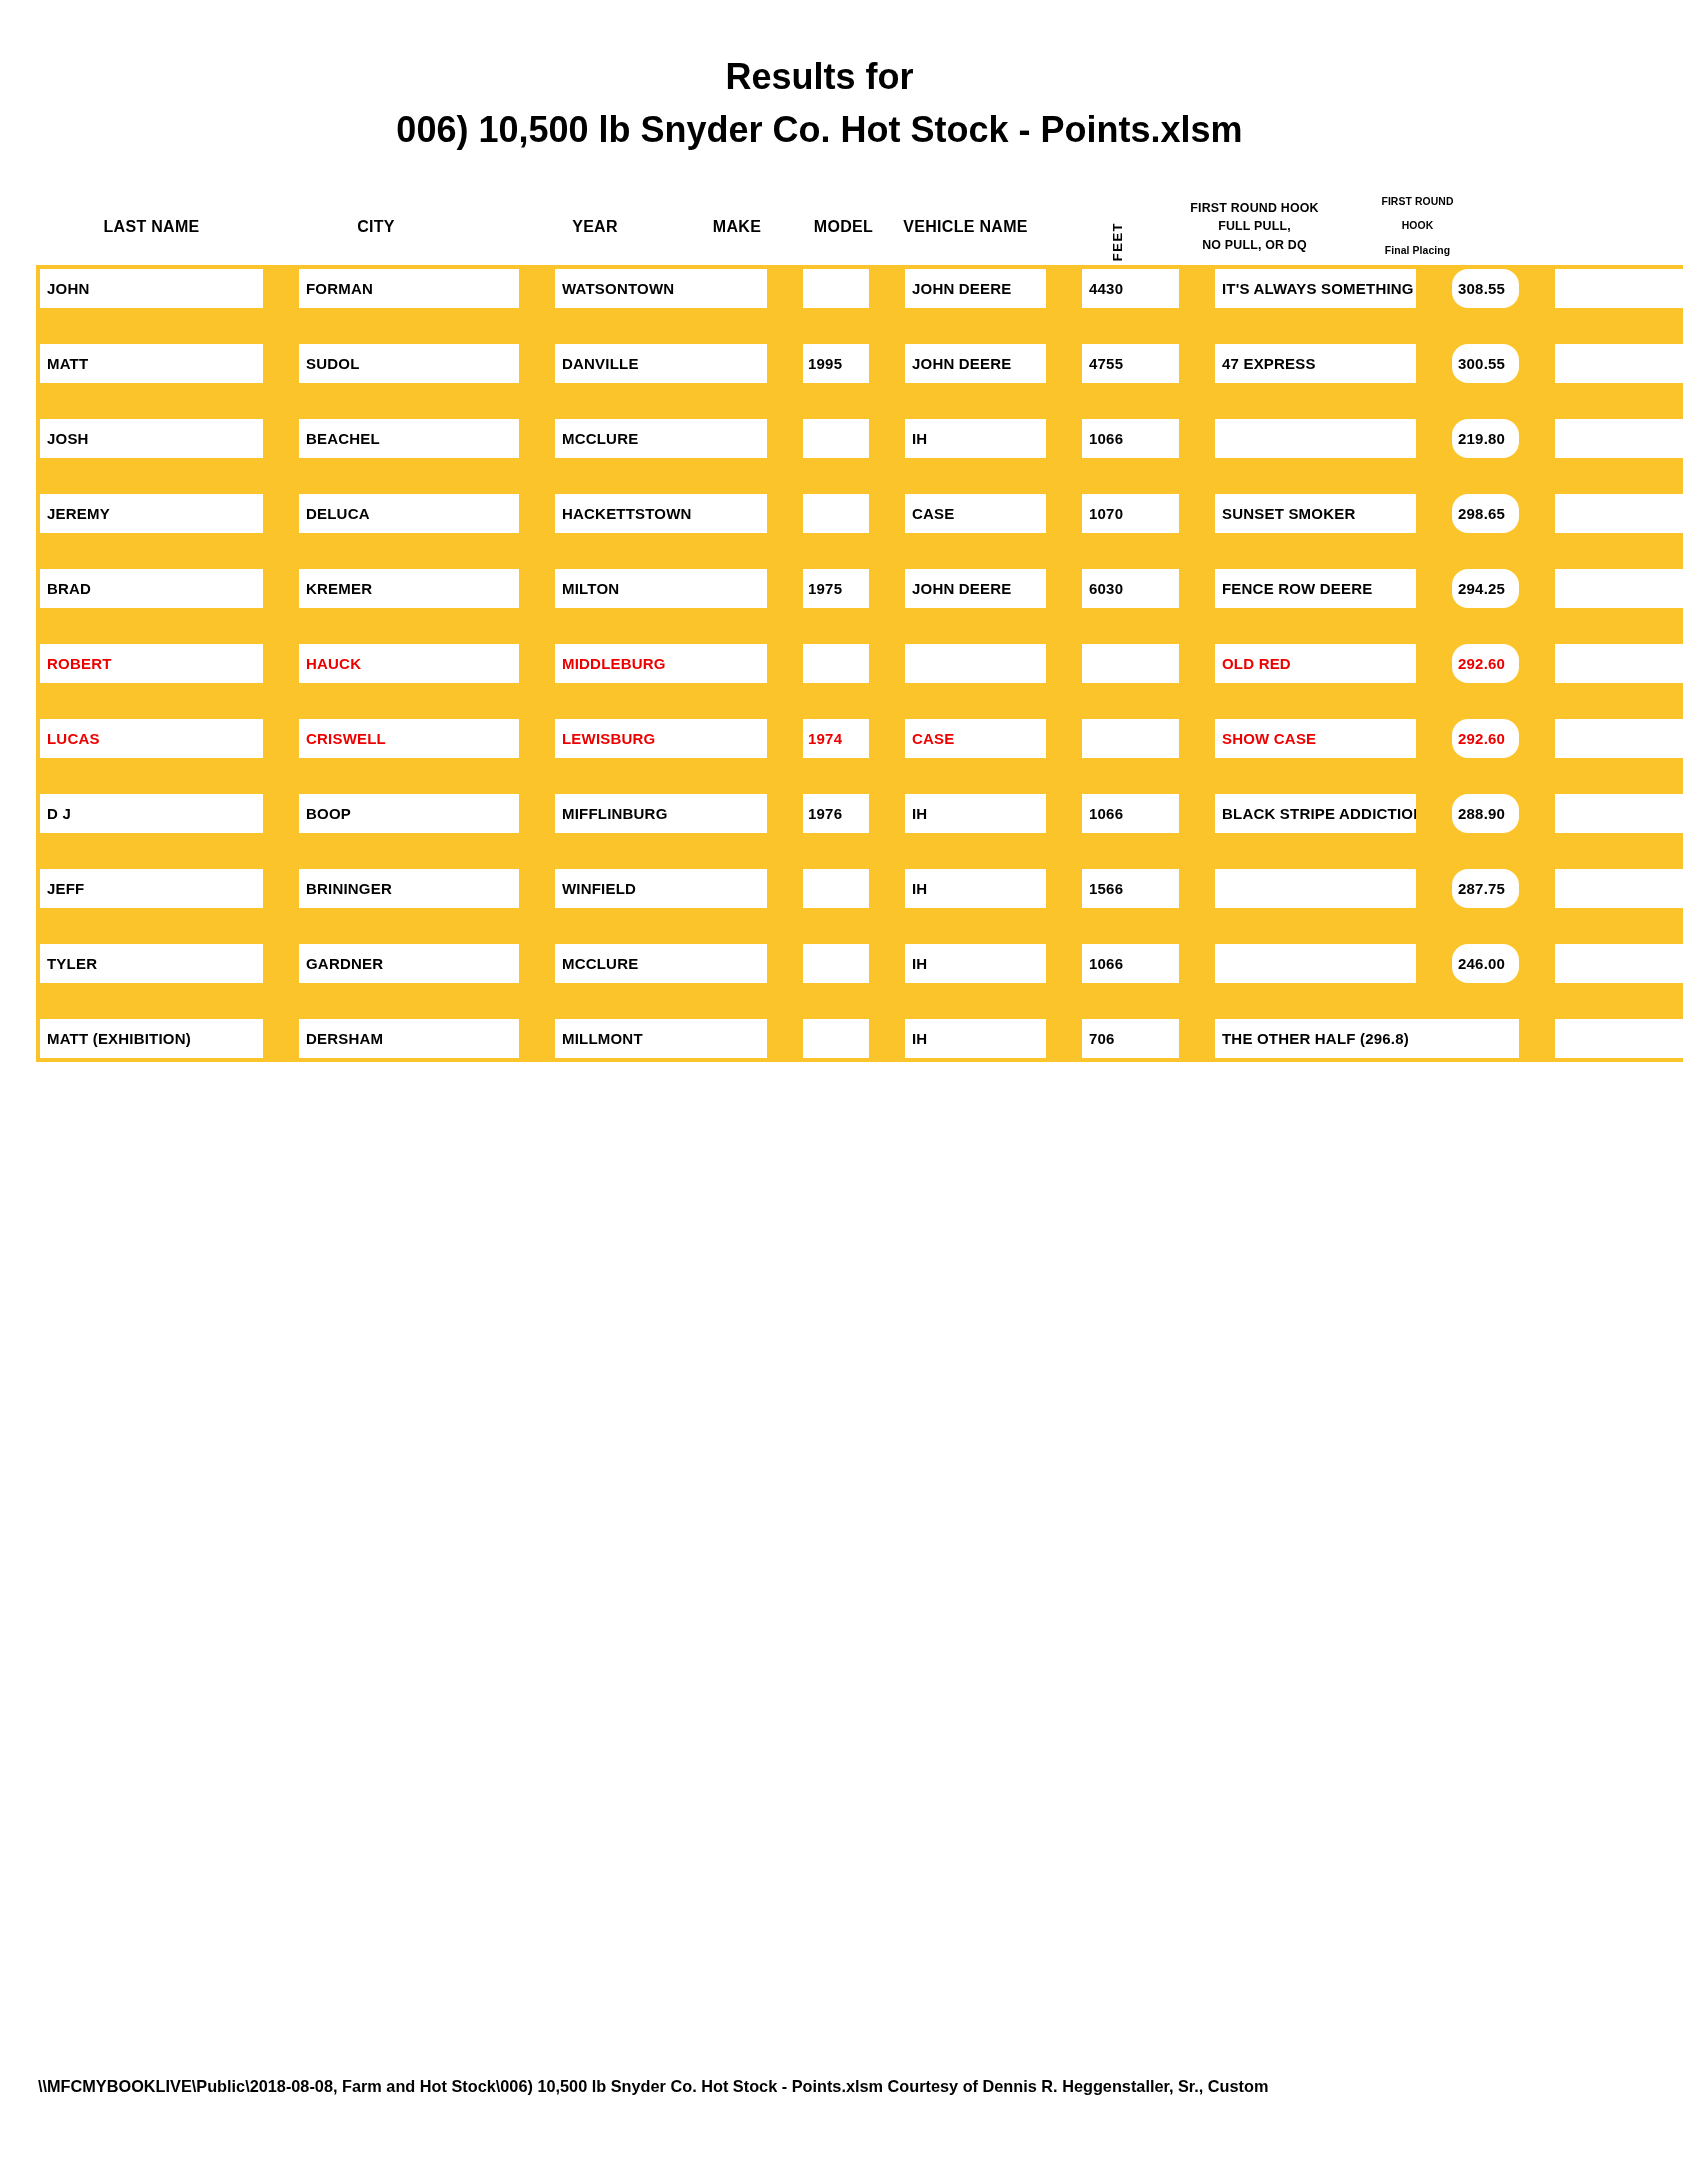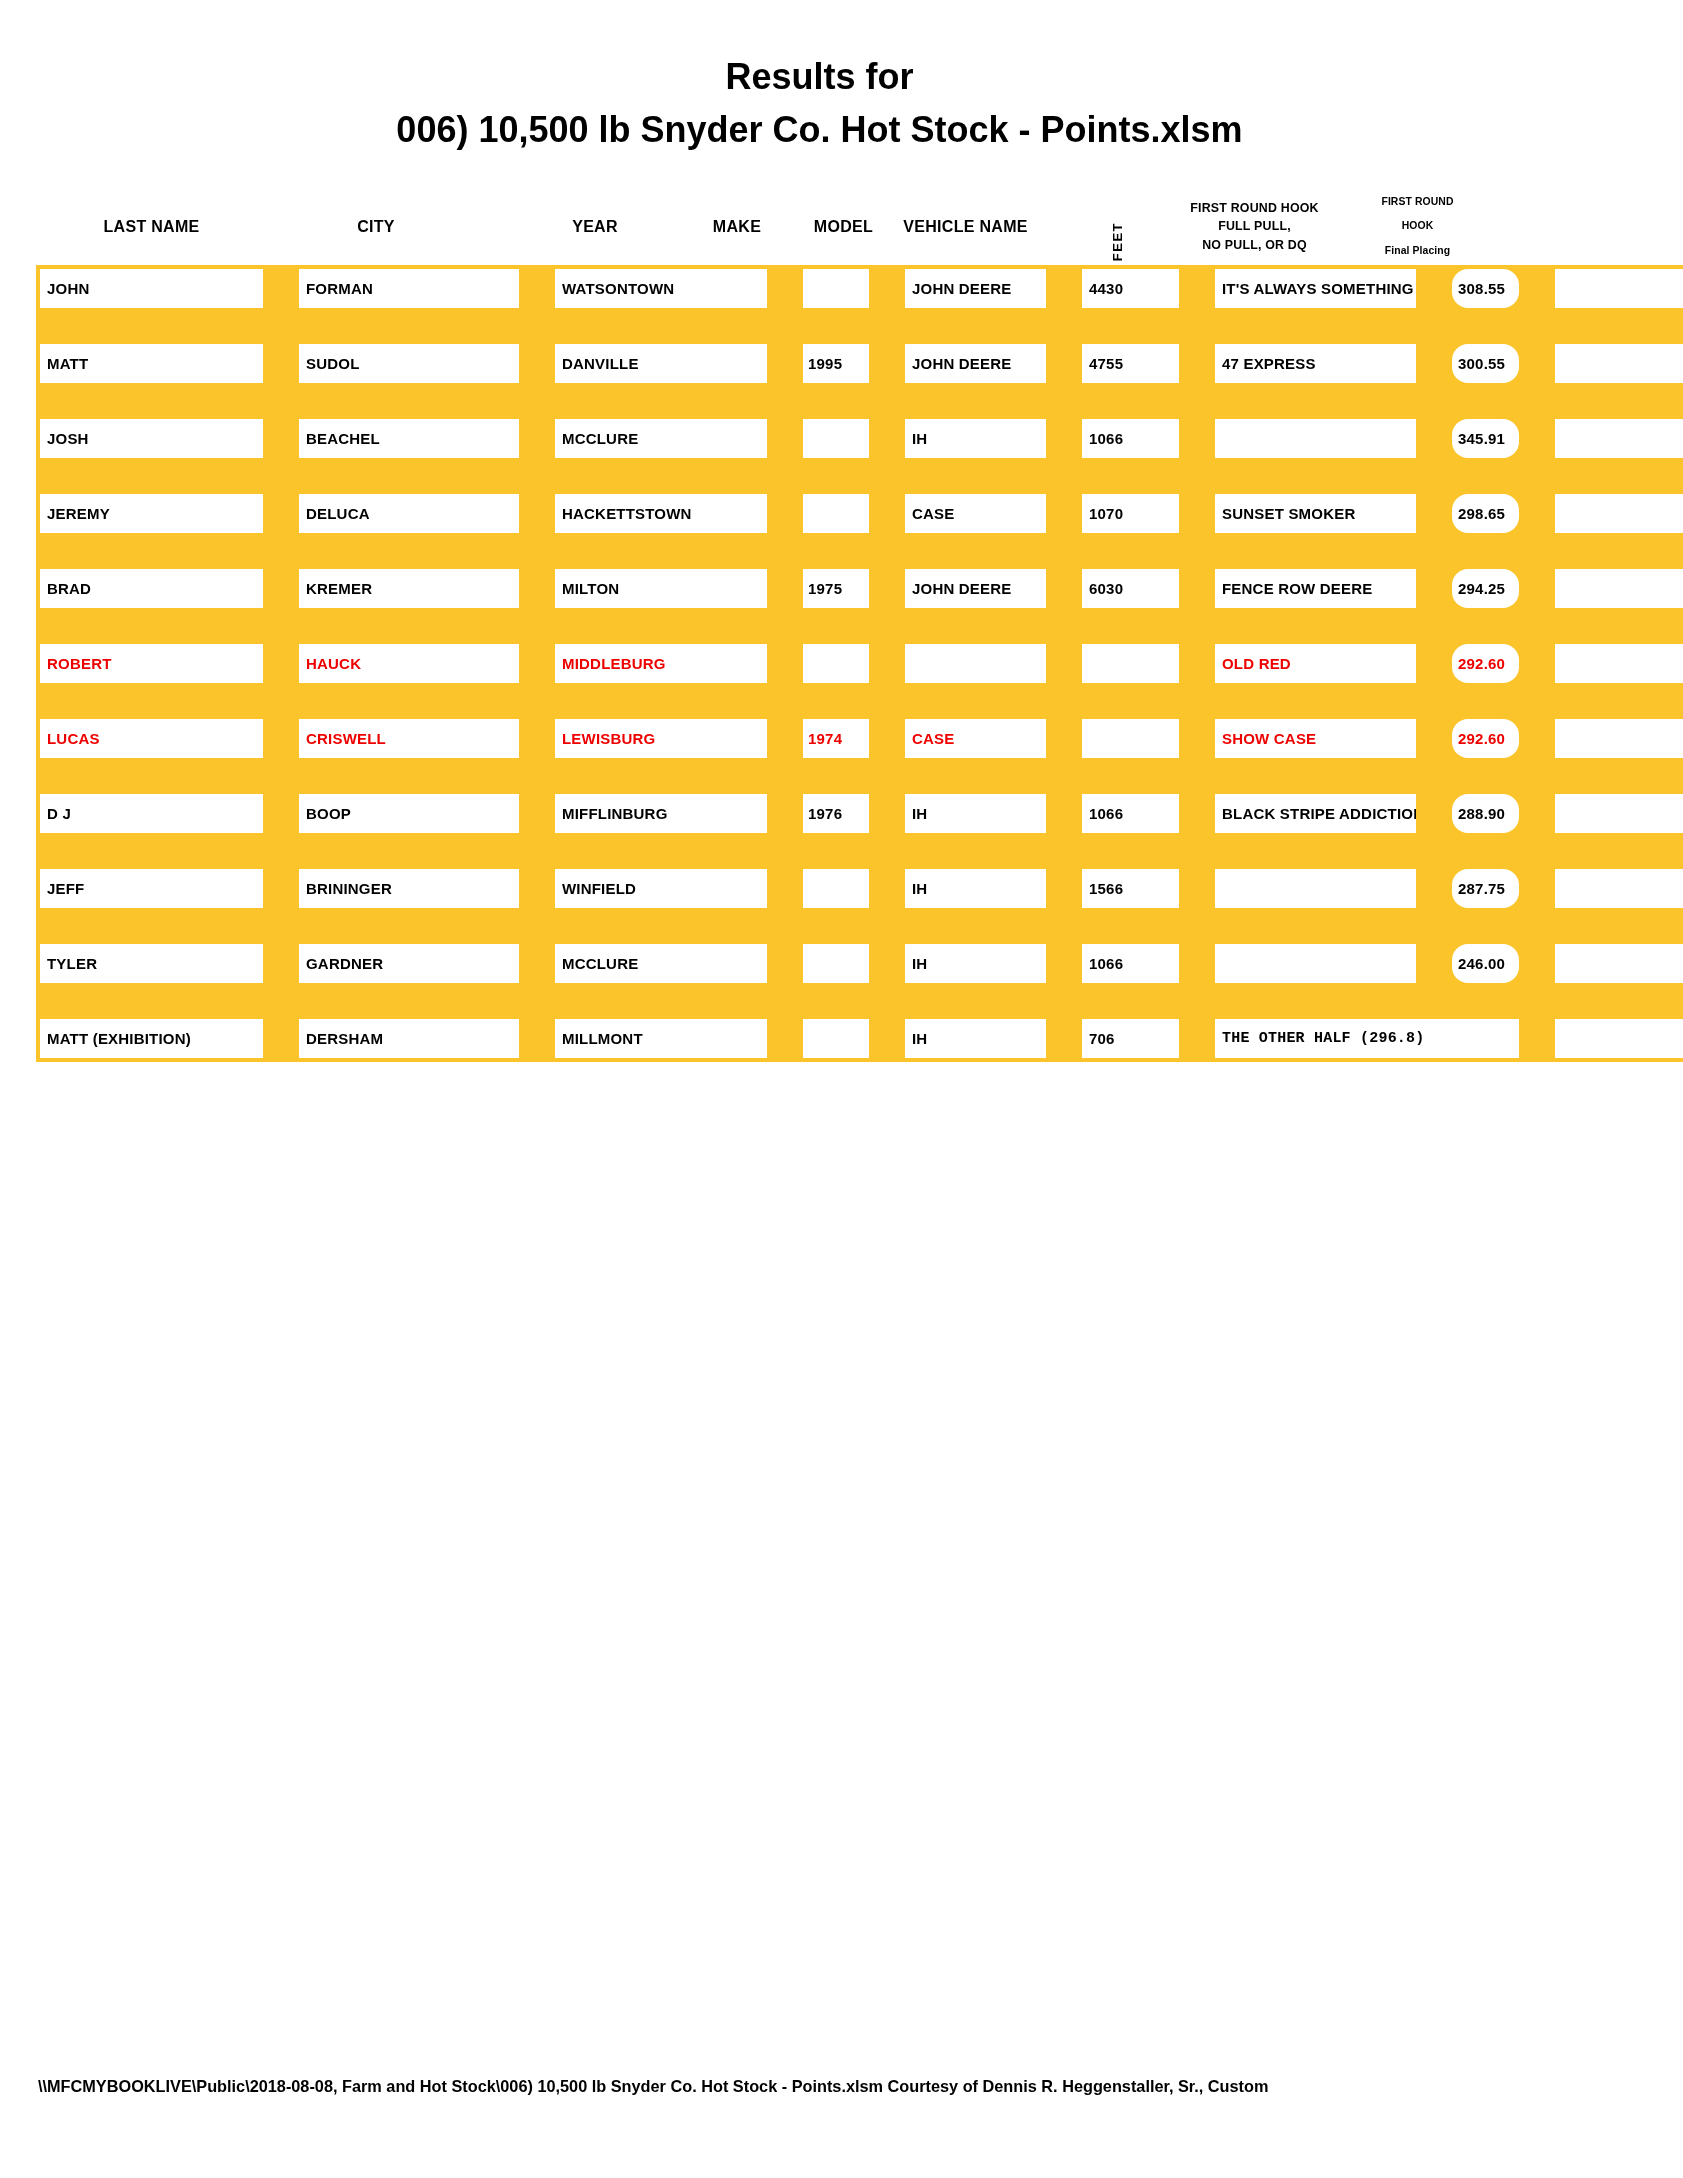--- a/index.html
+++ b/index.html
@@ -53,21 +53,21 @@
     display:flex; align-items:center;
     padding:0 2px 0 7px;
     font-size:15px; font-weight:bold;
     white-space:nowrap; overflow:hidden;
     letter-spacing:0.2px;
   }
   .cell.red { color:var(--red,#EE0000); }
   .col-final_placing { justify-content:center; padding:0 0 0 0; }
   .col-feet { padding-left:6px;border-radius:16px; }
   .col-year { padding-left:5px; }
-  .cell.span2 { grid-column:span 2; overflow:visible;font-family:Liberation Mono, monospace; }
+  .cell.span2 { grid-column:span 2; overflow:visible; }
 
   
   .footer {
     position:absolute; left:38px; top:2071px; width:1604px;
     font-size:16.3px; font-weight:bold; line-height:30px;
     white-space:nowrap;
   }
   .footer .printed { margin-left:65px; }
 </style>
 </head>
@@ -133,21 +133,21 @@
     <div class="cell col-feet">300.55</div>
     <div class="cell col-first_round_hook"></div>
     <div class="cell col-final_placing">2</div>
     <div class="cell col-first_name">JOSH</div>
     <div class="cell col-last_name">BEACHEL</div>
     <div class="cell col-city">MCCLURE</div>
     <div class="cell col-year"></div>
     <div class="cell col-make">IH</div>
     <div class="cell col-model">1066</div>
     <div class="cell col-vehicle_name"></div>
-    <div class="cell col-feet">345.91</div>
+    <div class="cell col-feet">219.80</div>
     <div class="cell col-first_round_hook"></div>
     <div class="cell col-final_placing">3</div>
     <div class="cell col-first_name">JEREMY</div>
     <div class="cell col-last_name">DELUCA</div>
     <div class="cell col-city">HACKETTSTOWN</div>
     <div class="cell col-year"></div>
     <div class="cell col-make">CASE</div>
     <div class="cell col-model">1070</div>
     <div class="cell col-vehicle_name">SUNSET SMOKER</div>
     <div class="cell col-feet">298.65</div>

